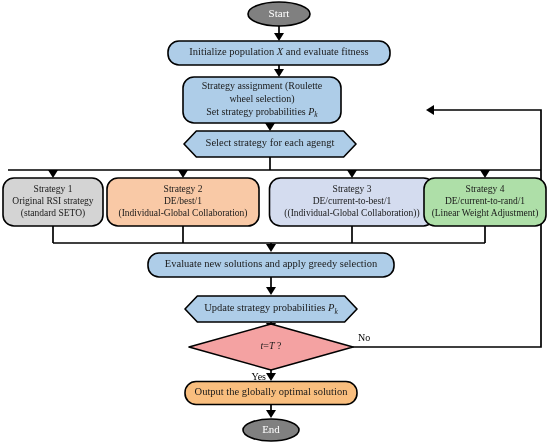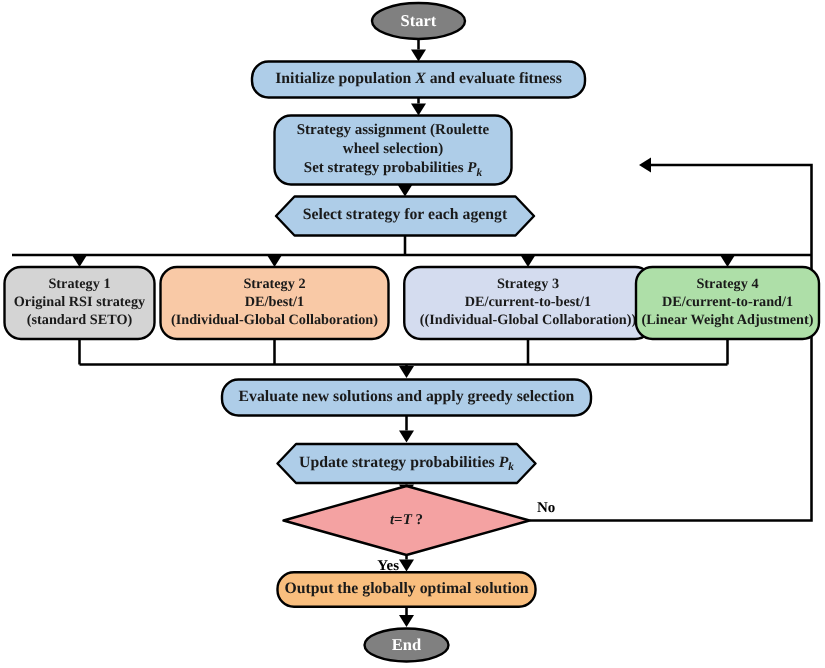--- a/index.html
+++ b/index.html
@@ -8,21 +8,20 @@
     padding: 0;
     background: #ffffff;
   }
   #flowchart-root {
     position: relative;
     width: 550px;
     height: 445px;
     background: #ffffff;
     font-family: "Liberation Serif", "DejaVu Serif", serif;
     overflow: hidden;
-    font-weight: bold;
   }
   #flow-svg {
     position: absolute;
     left: 0;
     top: 0;
     width: 550px;
     height: 445px;
     display: block;
   }
   .node-shape {

